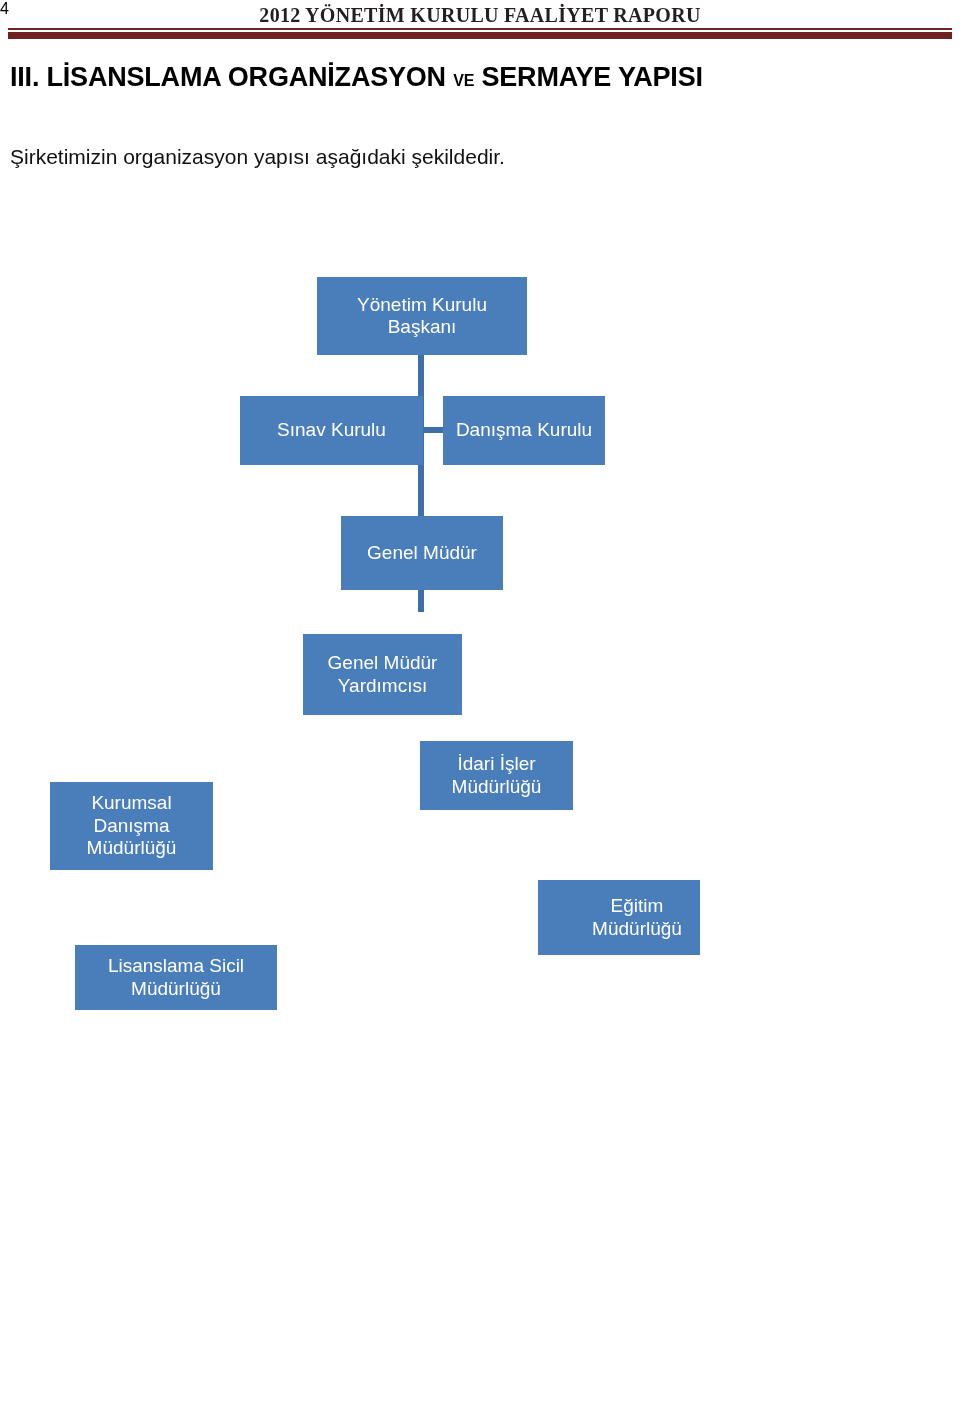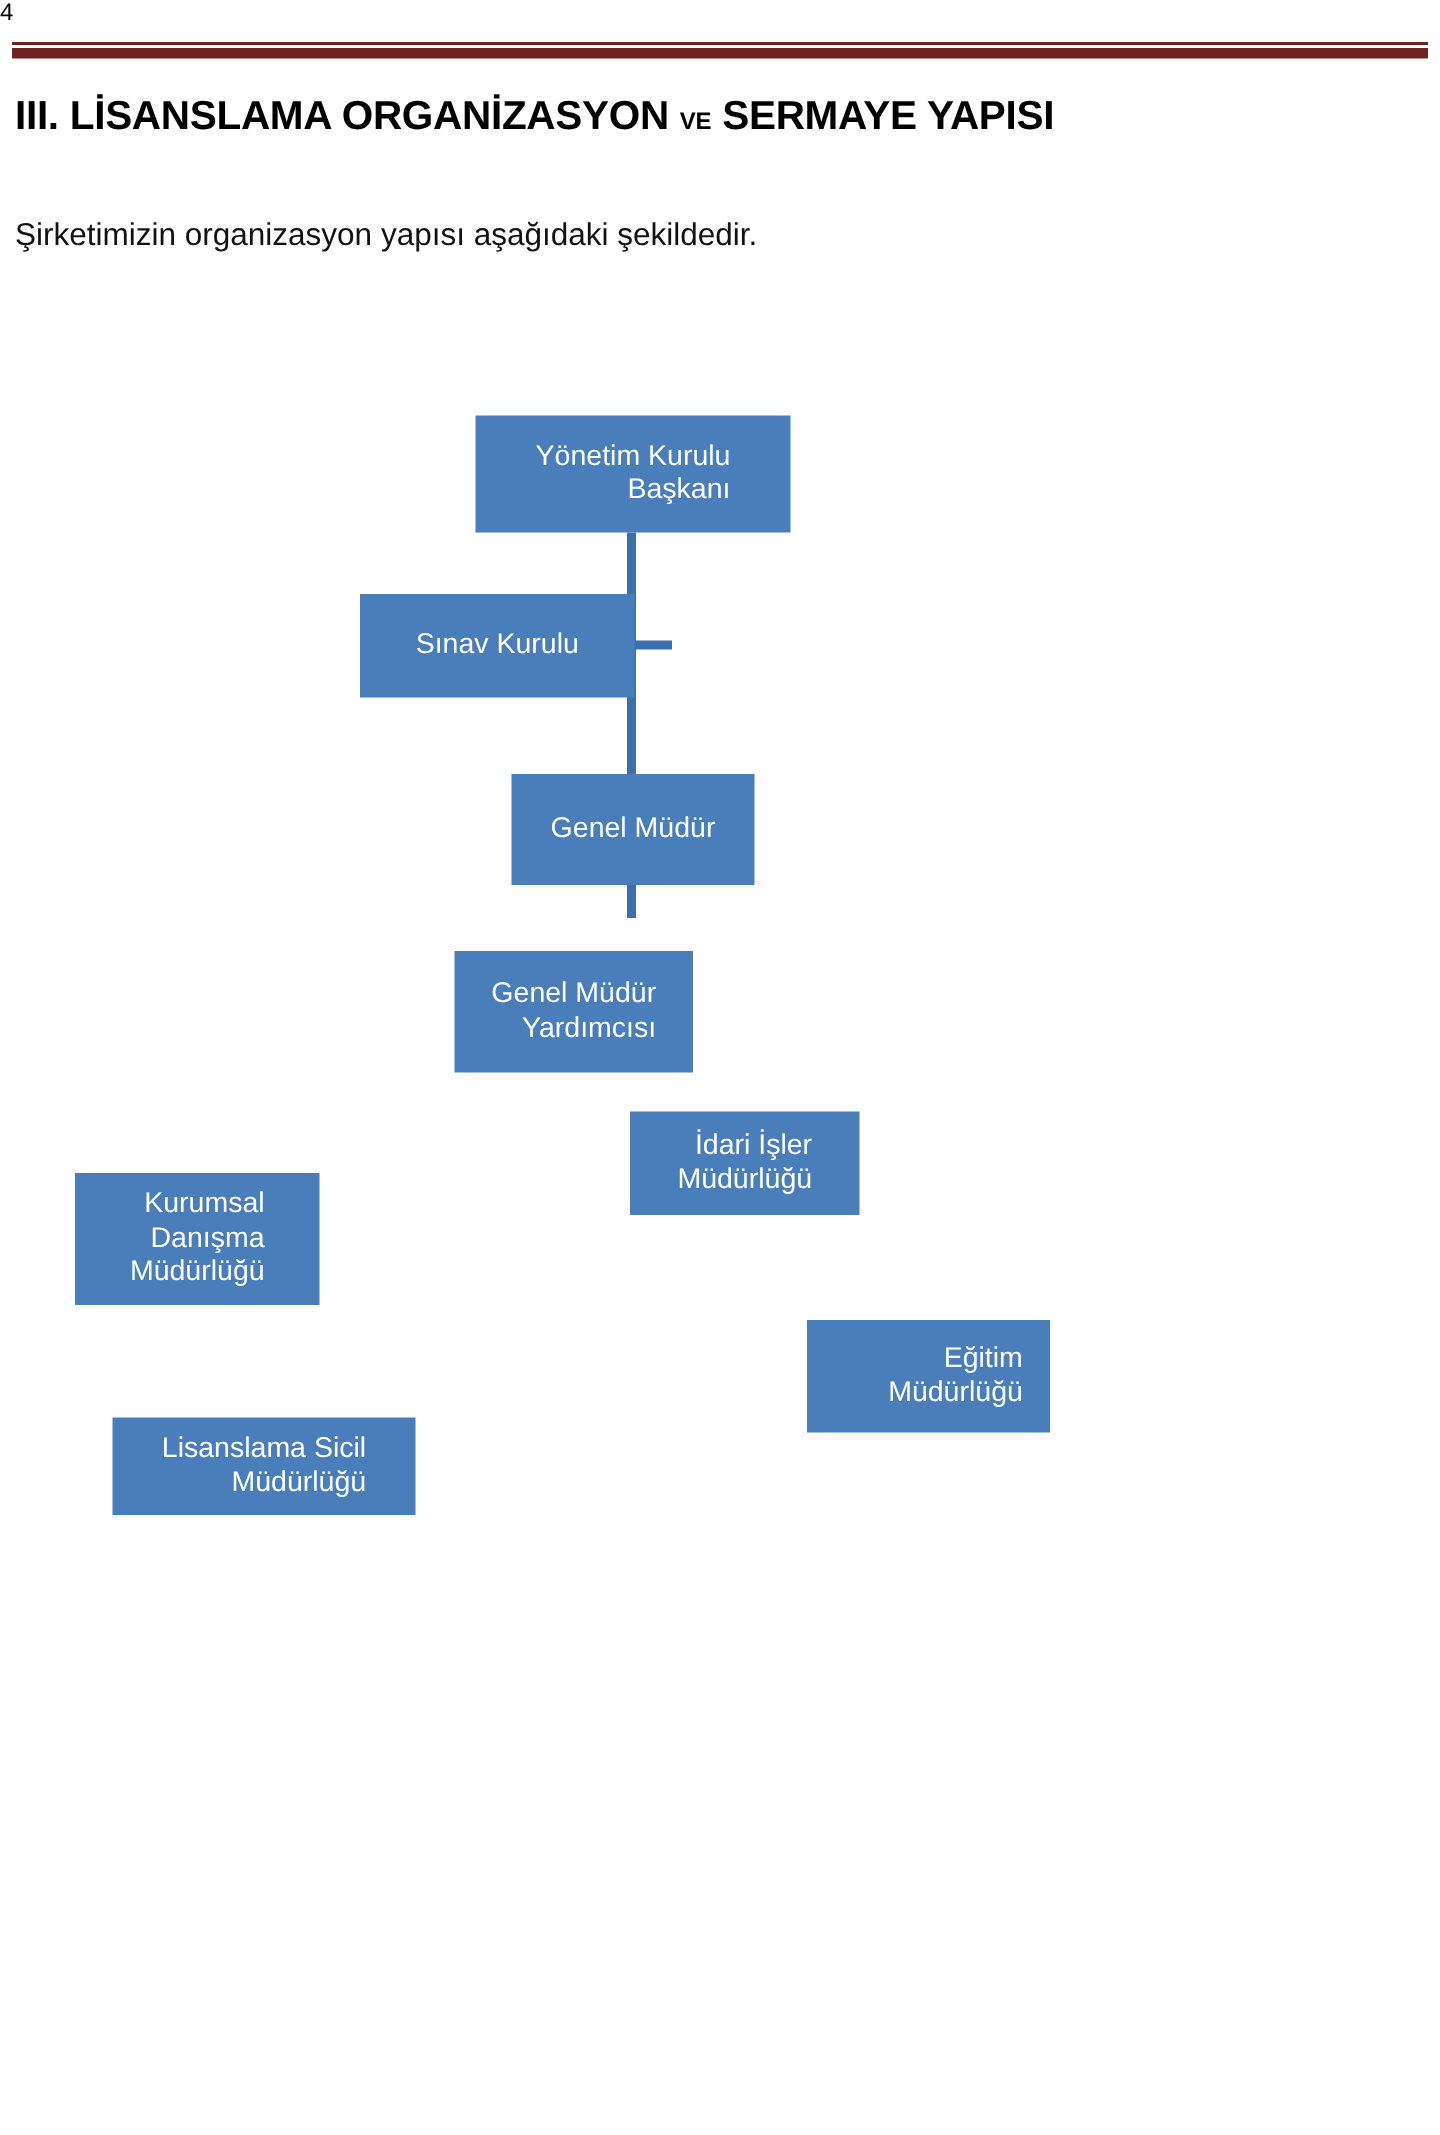--- a/index.html
+++ b/index.html
@@ -47,21 +47,21 @@
   
   .org-chart { position:absolute; left:0; top:0; width:960px; height:1060px; }
 
   .node {
     position:absolute;
     background:#4a7ebb;
     color:#ffffff;
     display:flex;
     align-items:center;
     justify-content:center;
-    text-align:right;
+    text-align:center;
     font-size:19px;
     line-height:1.18;
     padding:2px 4px;
     z-index:3;
   }
   .node-label { display:block; }
 
   .conn {
     position:absolute;
     background:#3d6fa8;
@@ -81,20 +81,21 @@
 
   
   #conn-chairman-vert { left:418px; top:355px;  width:6px;   height:105px; }
   #conn-boards-horiz  { left:396px; top:427px;  width:52px;  height:6px;   }
   #conn-boards-down   { left:418px; top:433px;  width:6px;   height:85px;  }
   #conn-gm-elbow-v1   { left:418px; top:590px;  width:6px;   height:22px;  }</style>
 </head>
 <body>
 
 <div class="page-header">
+  <div class="header-title">2012 YÖNETİM KURULU FAALİYET RAPORU</div>
   <div class="rule-thin-top"></div>
   <div class="rule-thick-top"></div>
 </div>
 
 <h1 class="section-title"><span>III. LİSANSLAMA ORGANİZASYON </span><span class="smallcaps">VE</span><span> SERMAYE YAPISI</span></h1>
 
 <p class="intro-text">Şirketimizin organizasyon yapısı aşağıdaki şekildedir.</p>
 
 <div class="org-chart">
 
@@ -117,20 +118,25 @@
       <span class="node-label">Başkanı</span>
     </div>
   </div>
 
   <div class="node" id="node-exam-board">
     <div>
       <span class="node-label">Sınav Kurulu</span>
     </div>
   </div>
 
+  <div class="node" id="node-advisory">
+    <div>
+      <span class="node-label">Danışma Kurulu</span>
+    </div>
+  </div>
 
   <div class="node" id="node-gm">
     <div>
       <span class="node-label">Genel Müdür</span>
     </div>
   </div>
 
   <div class="node" id="node-gm-deputy">
     <div>
       <span class="node-label">Genel Müdür</span>

